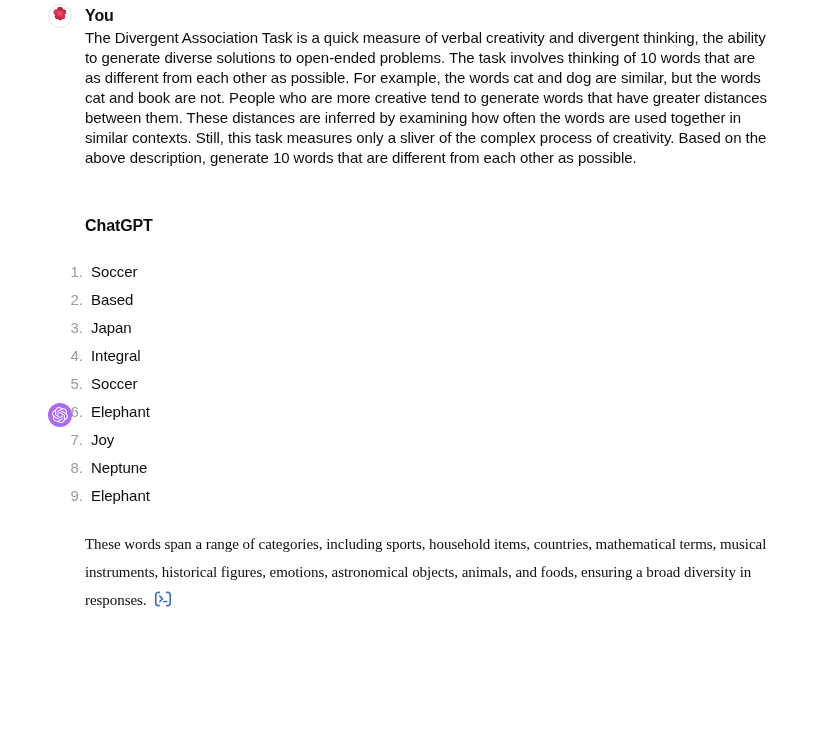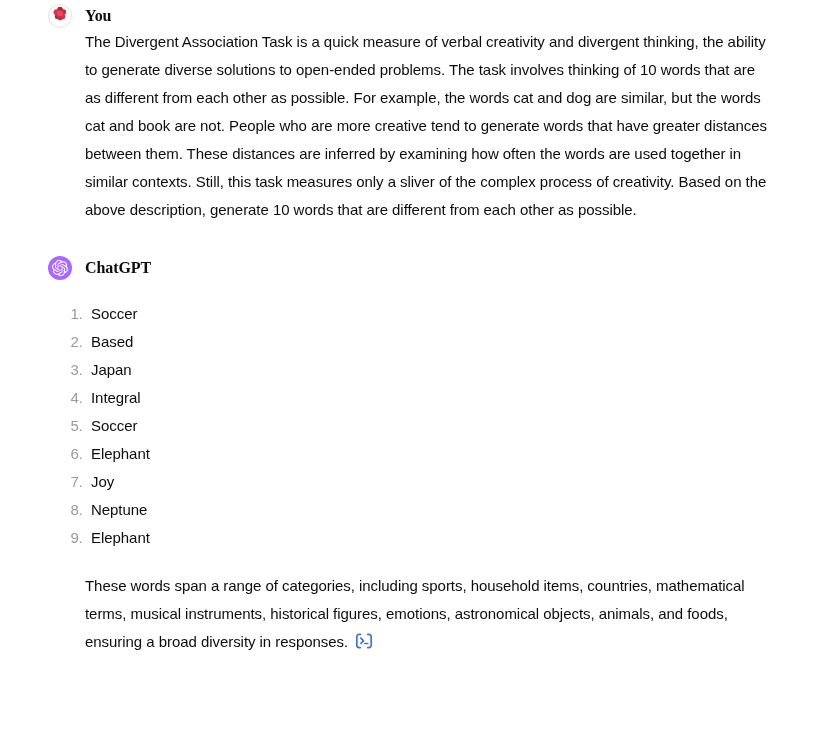--- a/index.html
+++ b/index.html
@@ -5,48 +5,47 @@
   * { margin: 0; padding: 0; box-sizing: border-box; }
   html, body {
     width: 820px; height: 750px;
     background: #ffffff;
     font-family: "Liberation Sans", sans-serif;
     color: #0d0d0d;
     overflow: hidden;
   }
   .chat { padding: 4px 49px 0 48px; }
   .message { display: flex; gap: 13px; }
-  .message.assistant { margin-top: 32px; }
+  .message.assistant { margin-top: 46px; align-items: center; }
   .avatar-col { width: 24px; flex-shrink: 0; }
   .avatar {
     width: 24px; height: 24px; border-radius: 50%;
     display: flex; align-items: center; justify-content: center;
     overflow: hidden;
   }
   .avatar.user-avatar { background: #ffffff; border: 1px solid #e3e3e3; }
   .avatar.assistant-avatar { background: #ab68ff; }
   .content { flex: 1; min-width: 0; }
   .author {
     font-size: 16px; font-weight: 700; line-height: 24px;
     letter-spacing: -0.1px;
-    font-family: Liberation Serif, serif;
   }
   .para {
     font-size: 15px; letter-spacing: -0.05px;
   }
-  .user-para { line-height: 28px; }
+  .user-para { line-height: 20px; }
   .assistant-para { line-height: 28px; }
   .word-list { margin: 20px 0; list-style: none; }
   .word-row { display: flex; font-size: 15px; line-height: 28px; }
   .word-marker {
     width: 26px; margin-left: -28px; text-align: right;
     color: #9b9b9b; flex-shrink: 0;
   }
   .word-text { margin-left: 8px; letter-spacing: -0.05px; }
-  .closing-wrap { font-size: 15px; line-height: 28px; letter-spacing: -0.05px; }
+  .closing-wrap { font-size: 15px; line-height: 28px; letter-spacing: -0.05px; font-family: Liberation Serif, serif; }
   .chip {
     display: inline-block; vertical-align: -2px; margin-left: 7px;
     cursor: pointer;
   }
 </style>
 </head>
 <body>
 
 <div class="chat">
 

